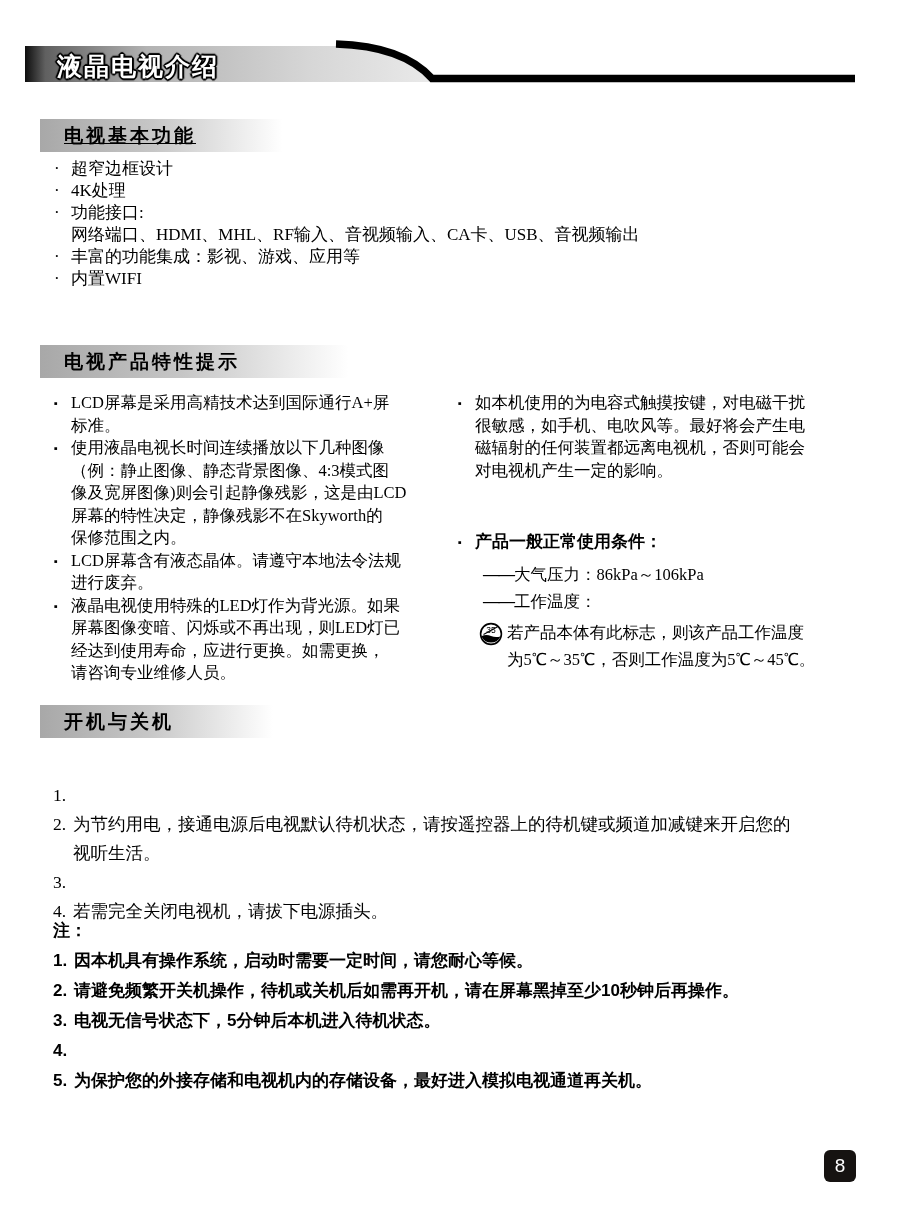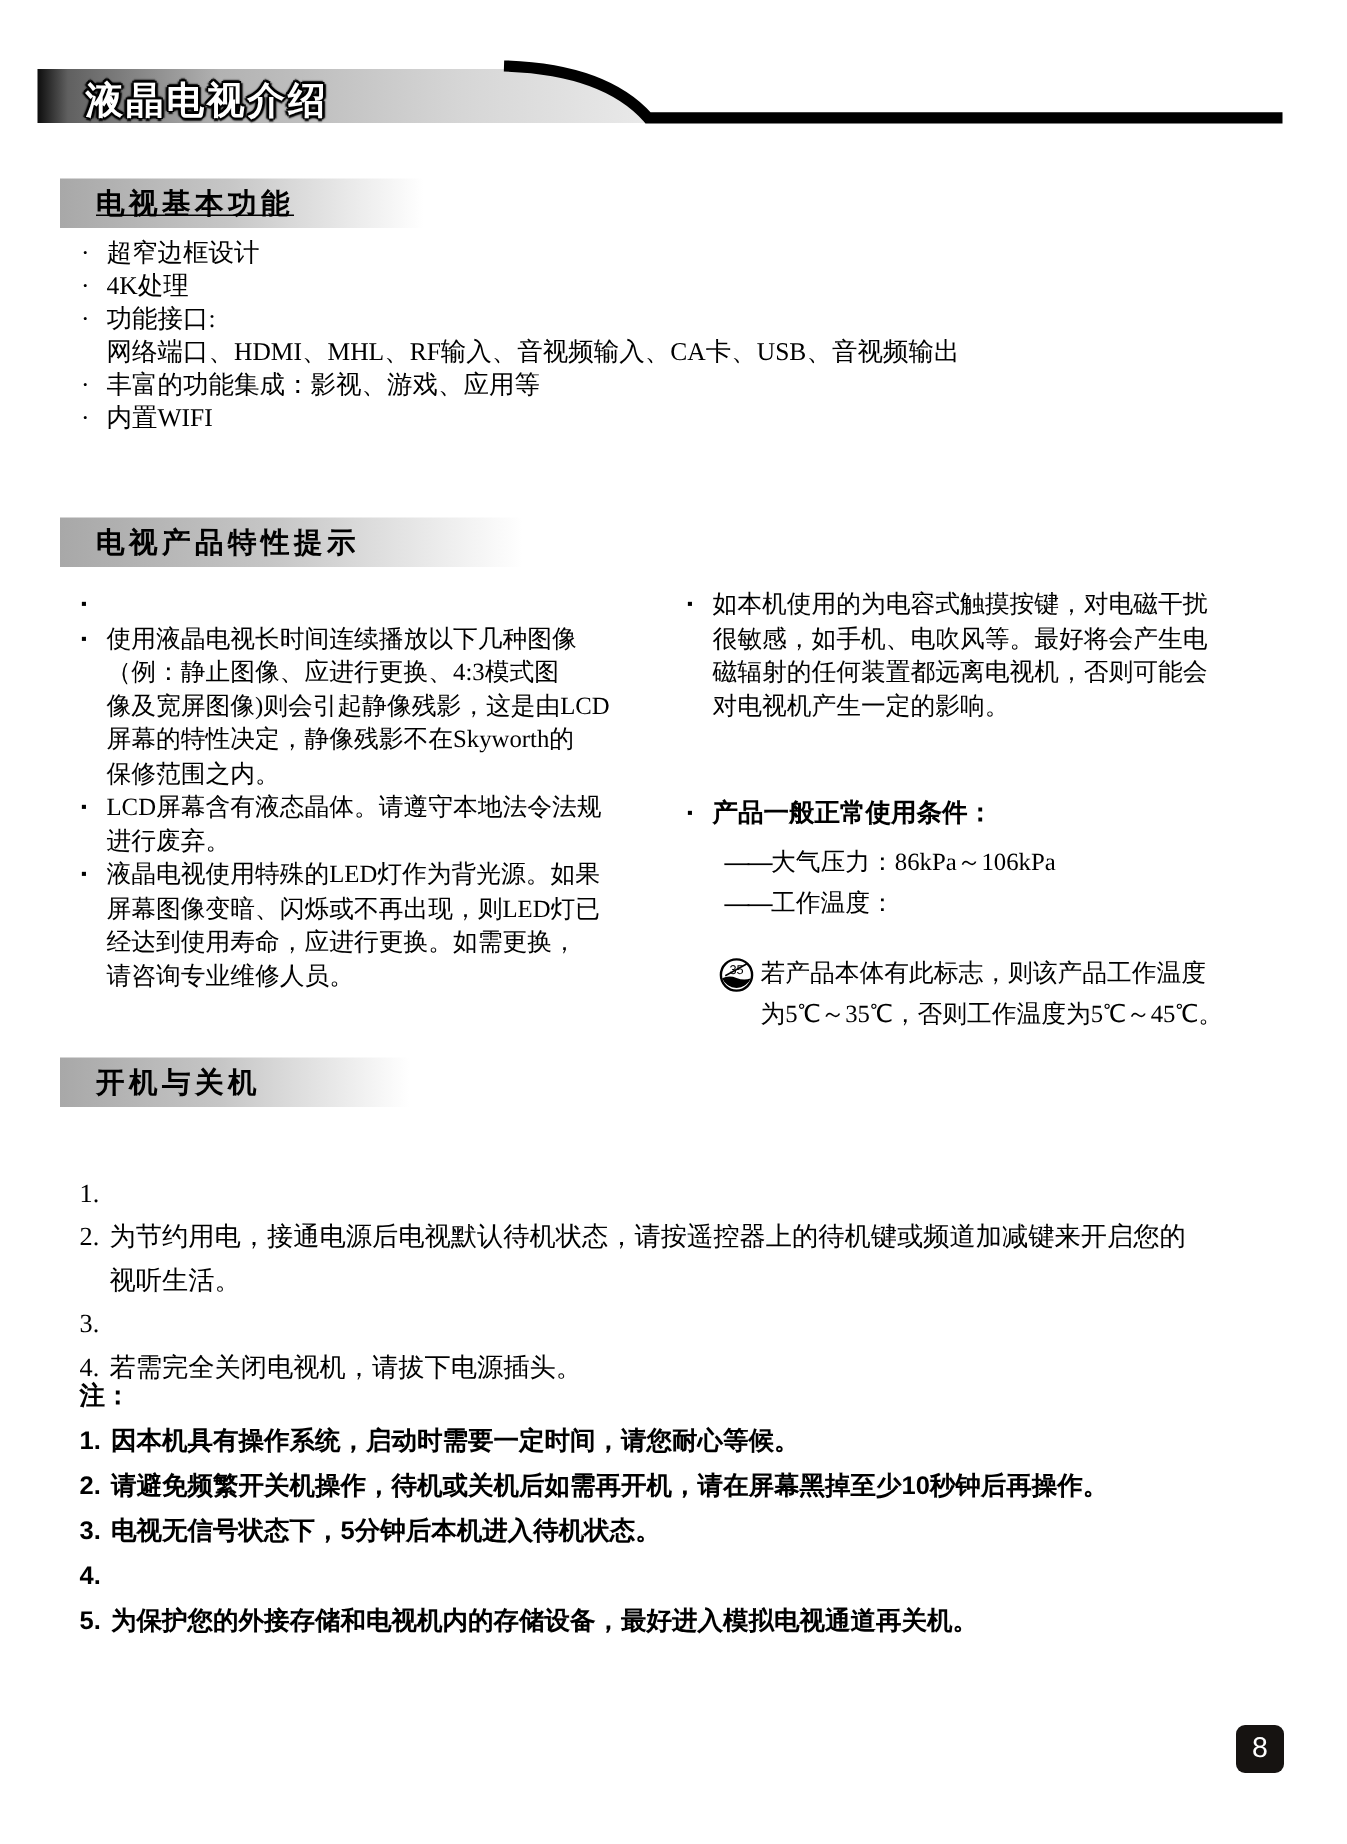--- a/index.html
+++ b/index.html
@@ -32,21 +32,21 @@
 
   
   .col-left{position:absolute;left:54px;top:392px;width:402px;font-size:16.5px;line-height:22.5px;}
   .col-right{position:absolute;left:458px;top:392px;width:432px;font-size:16.5px;line-height:22.5px;}
   .f-item{display:flex;}
   .sq{width:17px;flex:none;font-size:11px;line-height:inherit;}
   .cond-title{margin-top:49px;display:flex;font-family:"Liberation Sans",sans-serif;
         font-weight:bold;font-size:17px;}
   .cond-lines{margin-top:7px;padding-left:25px;line-height:27px;}
   .dash{font-weight:bold;letter-spacing:-1px;}
-  .temp-note{margin-top:20px;padding-left:21px;display:flex;line-height:27px;}
+  .temp-note{margin-top:4px;padding-left:21px;display:flex;line-height:27px;}
   .temp-icon{flex:none;margin:3px 4px 0 0;}
 
   
   .steps{position:absolute;left:53px;top:781px;width:835px;font-size:17.5px;line-height:29px;}
   .step{display:flex;}
   .num{width:20px;flex:none;}
   .notes{position:absolute;left:53px;top:916px;width:840px;
         font-family:"Liberation Sans",sans-serif;font-weight:bold;
         font-size:17px;line-height:30px;}
   .note{display:flex;}
@@ -104,25 +104,27 @@
       <span class="mk">·</span>
       <span class="pre">内置WIFI</span>
     </div>
   </div>
 
   <div class="band band-features">电视产品特性提示</div>
 
   <div class="col-left">
     <div class="f-item">
       <span class="sq">▪</span>
+      <span class="pre">LCD屏幕是采用高精技术达到国际通行A+屏
+标准。</span>
     </div>
     <div class="f-item">
       <span class="sq">▪</span>
       <span class="pre">使用液晶电视长时间连续播放以下几种图像
-（例：静止图像、应进行更换、4:3模式图
+（例：静止图像、静态背景图像、4:3模式图
 像及宽屏图像)则会引起静像残影，这是由LCD
 屏幕的特性决定，静像残影不在Skyworth的
 保修范围之内。</span>
     </div>
     <div class="f-item">
       <span class="sq">▪</span>
       <span class="pre">LCD屏幕含有液态晶体。请遵守本地法令法规
 进行废弃。</span>
     </div>
     <div class="f-item">

